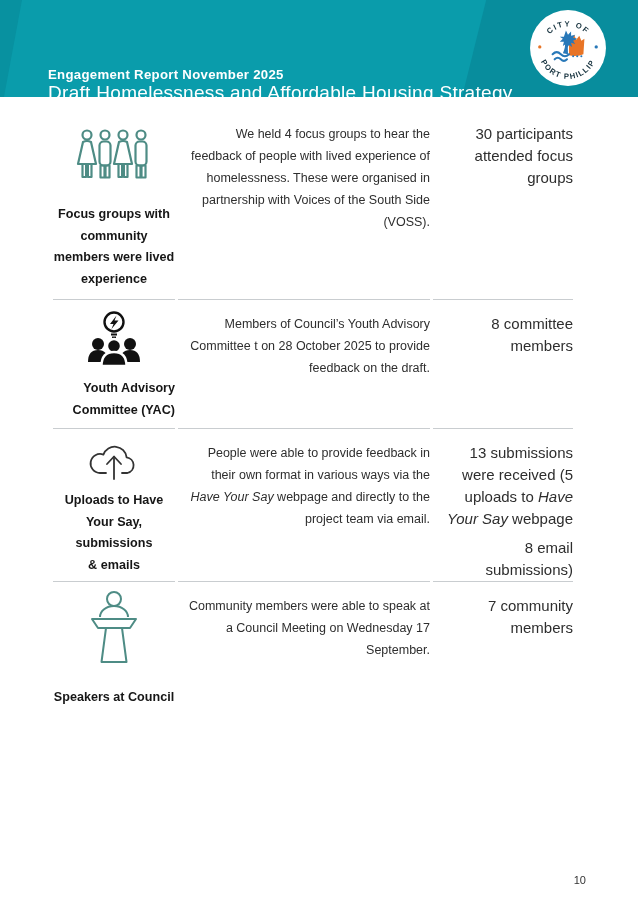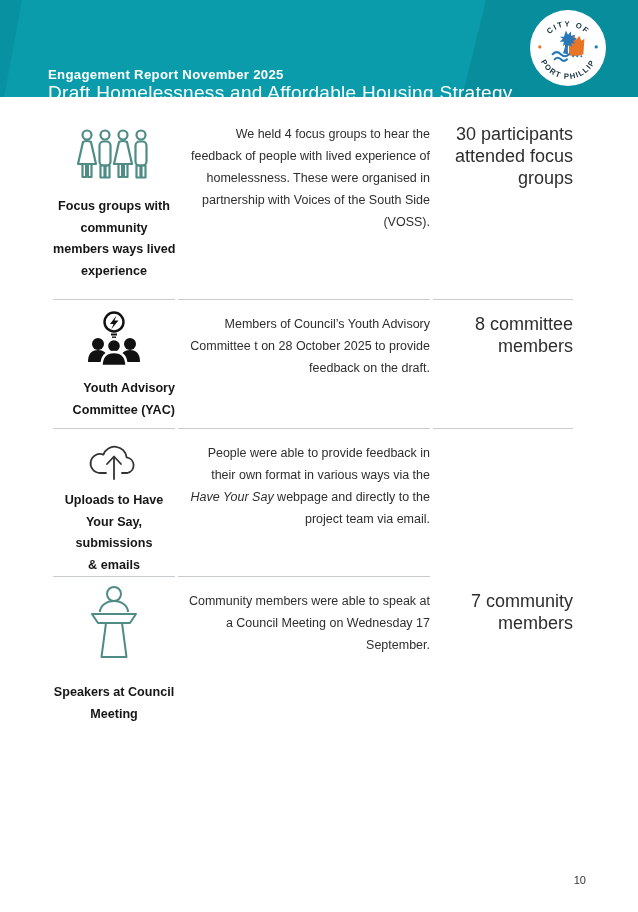--- a/index.html
+++ b/index.html
@@ -30,32 +30,32 @@
   .table { margin:13px 0 0 53px; width:520px; }
   .row { display:flex; column-gap:3px; align-items:stretch; }
   .row.bordered > .cell { border-bottom:1px solid #c9cdd0; }
   .cell { box-sizing:border-box; }
   .icon-cell { width:122px; text-align:center; }
   .desc-cell {
     width:252px; padding:13px 0 0 7px; font-size:12.5px;
     line-height:22px; color:#2e2e2e;
   }
   .result-cell {
-    width:140px; padding:13px 0 0 4px; font-size:18px;
+    width:140px; padding:13px 0 0 4px; font-size:15px;
     line-height:22px; color:#2e2e2e;
   }
   .result-cell p, .desc-cell p { margin:0;text-align:right; }
   .result-cell p + p { margin-top:7px; }
   .label { font-weight:700; font-size:12.6px; line-height:21.5px; color:#161616; }
   .label div { white-space:nowrap; }
   .r1 { min-height:190px; }
   .r2 { min-height:129px; }
   .r3 { min-height:146px; }
   .r4 { min-height:140px; }
-  .r1 .rowicon { margin-top:16px; }  .r1 .label { margin-top:8px; }
+  .r1 .rowicon { margin-top:16px; }  .r1 .label { margin-top:16px; }
   .r2 .rowicon { margin-top:9px; }   .r2 .label { margin-top:5px;text-align:right; }
   .r3 .rowicon { margin-top:9px; }   .r3 .label { margin-top:2px; }
   .r4 .rowicon { margin-top:8px; }   .r4 .label { margin-top:15px; }
   em { font-style:italic; }
   .page-number { position:absolute; right:52px; top:874px; font-size:11px; color:#333333; }
 </style>
 </head>
 <body>
 
 <div class="header">
@@ -110,21 +110,21 @@
           <rect x="49.9" y="38" width="3.6" height="13"></rect>
           <circle cx="67" cy="9" r="4.5"></circle>
           <rect x="61.5" y="15.5" width="11" height="24" rx="4"></rect>
           <rect x="62.5" y="39.5" width="4" height="12"></rect>
           <rect x="67.5" y="39.5" width="4" height="12"></rect>
         </svg>
       </div>
       <div class="label">
         <div>Focus groups with</div>
         <div>community</div>
-        <div>members ways lived</div>
+        <div>members were lived</div>
         <div>experience</div>
       </div>
     </div>
     <div class="cell desc-cell">
       <p><span>We held 4 focus groups to hear the feedback of people with lived experience of homelessness. These were organised in partnership with Voices of the South Side (VOSS).</span></p>
     </div>
     <div class="cell result-cell">
       <p><span>30 participants attended focus groups</span></p>
     </div>
   </div>
@@ -171,36 +171,41 @@
         <div>Your Say,</div>
         <div>submissions</div>
         <div>&amp; emails</div>
       </div>
     </div>
     <div class="cell desc-cell">
       <p>
         <span>People were able to provide feedback in their own format in various ways via the </span><em>Have Your Say</em><span> webpage and directly to the project team via email.</span>
       </p>
     </div>
+    <div class="cell result-cell">
+      <p>
+        <span>13 submissions were received (5 uploads to </span><em>Have Your Say</em><span> webpage</span>
+      </p>
+      <p><span>8 email submissions)</span></p>
+    </div>
   </div>
 
   <div class="row r4">
     <div class="cell icon-cell">
       <div class="rowicon">
         <svg viewBox="0 0 64 78" width="64" height="78" fill="none" stroke="#4e8c85" stroke-width="2" stroke-linejoin="round">
           <circle cx="32" cy="9" r="7"></circle>
           <path d="M18,27 a14,11 0 0 1 28,0"></path>
           <path d="M10,29 h44 l-6,9 h-32 z"></path>
           <path d="M24,38 L19.5,72 H44.5 L40,38"></path>
           <path d="M19.5,72 H44.5"></path>
         </svg>
       </div>
       <div class="label">
         <div>Speakers at Council</div>
-        <div>Meeting</div>
       </div>
     </div>
     <div class="cell desc-cell">
       <p><span>Community members were able to speak at a Council Meeting on Wednesday 17 September.</span></p>
     </div>
     <div class="cell result-cell">
       <p><span>7 community members</span></p>
     </div>
   </div>
 

